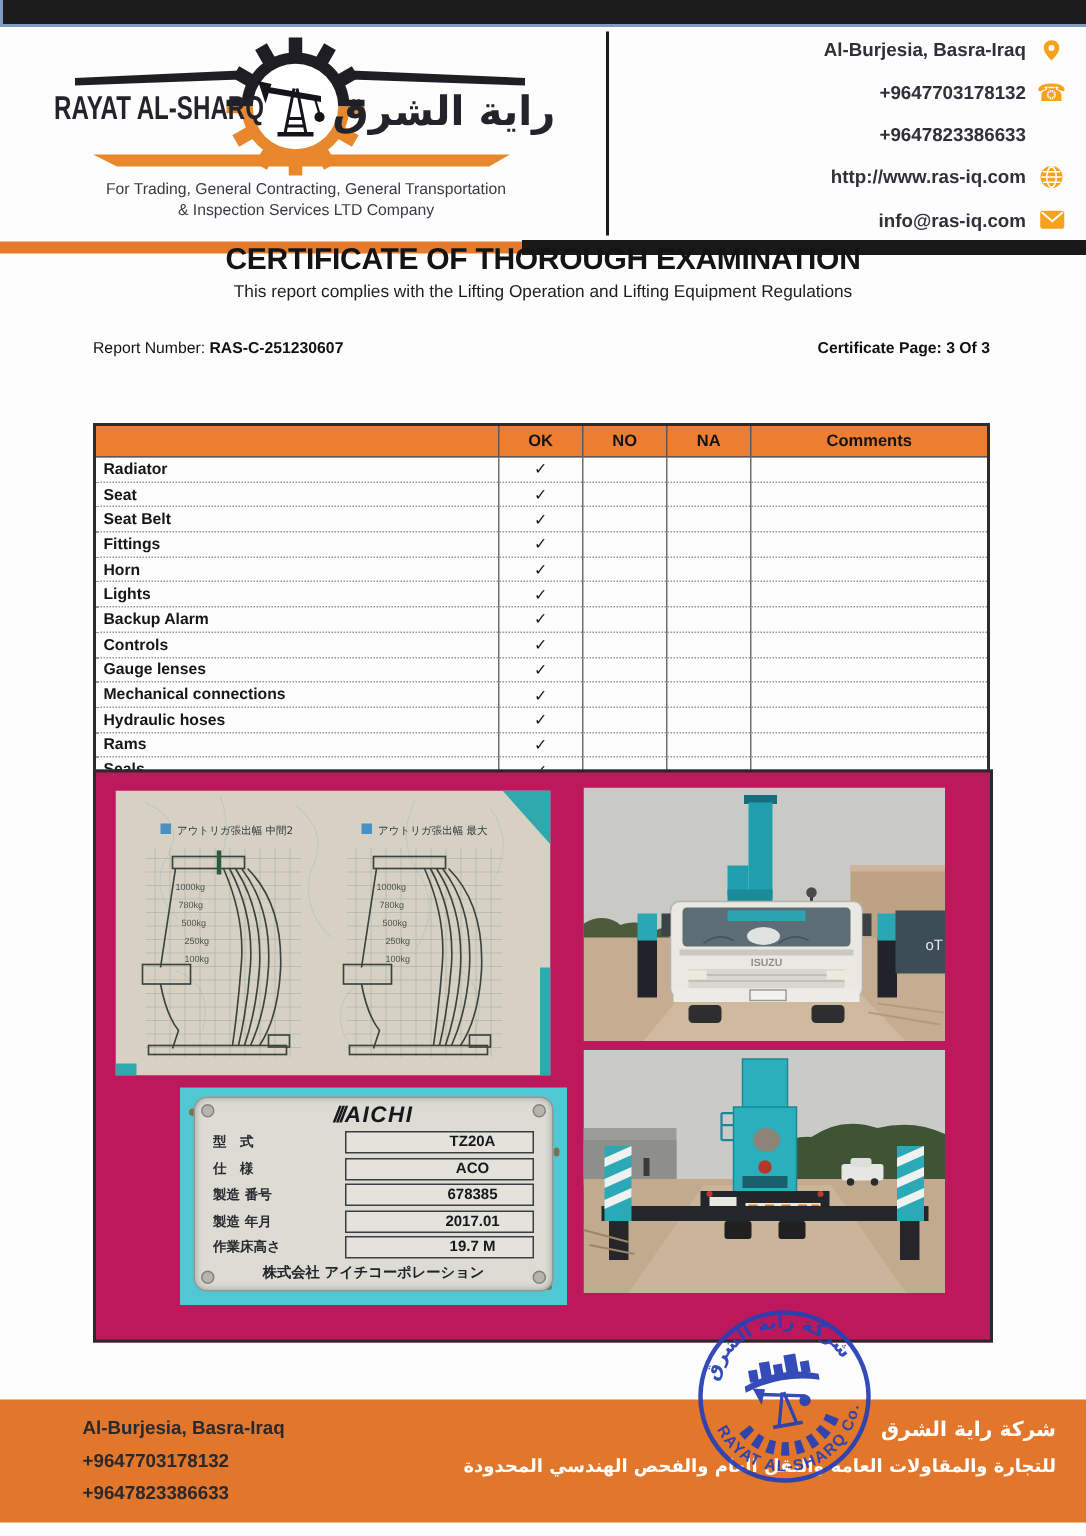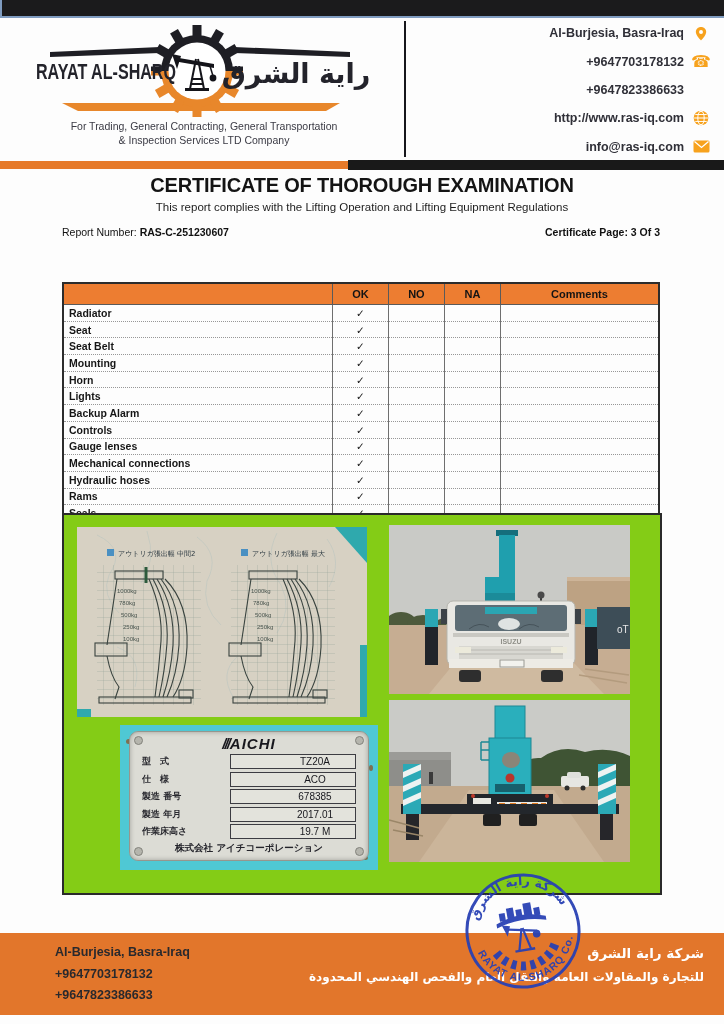--- a/index.html
+++ b/index.html
@@ -17,60 +17,60 @@
   .contacts{position:absolute;right:14px;top:0;width:250px;}
   .contact-row{display:flex;justify-content:flex-end;align-items:center;height:28.4px;gap:8px;}
   .ctext{font-size:12.5px;font-weight:bold;color:#303038;}
   .cicon{width:18px;height:17px;display:flex;justify-content:center;align-items:center;}
   .phone-glyph{font-family:"DejaVu Sans",sans-serif;font-size:16px;color:#F7A21D;line-height:17px;}
   
   .divider{position:absolute;top:160px;left:0;width:724px;height:10px;display:flex;align-items:center;}
   .div-orange{width:348px;height:8px;background:#E67A2A;}
   .div-black{flex:1;height:10px;background:#191919;}
   
-  .titleblock{position:absolute;top:171px;left:0;width:724px;text-align:center;}
+  .titleblock{position:absolute;top:159px;left:0;width:724px;text-align:center;}
   .titleblock h1{margin:3px 0 0;font-size:20px;font-weight:bold;color:#141414;letter-spacing:-0.2px;}
   .subtitle{margin-top:4px;font-size:11.5px;color:#1d1d1d;}
   
   .report-row{position:absolute;top:226px;left:62px;width:598px;display:flex;
               justify-content:space-between;font-size:10.5px;color:#111;}
   .report-num{font-weight:bold;}
   .report-page{font-weight:bold;}
   
   table.checklist{position:absolute;top:242px;left:62px;width:598px;border-collapse:collapse;
                   table-layout:fixed;border:2px solid #2c2c2c;margin-top:40px;}
   table.checklist th{background:#ED7D31;font-size:11px;font-weight:bold;color:#141414;
                      height:18px;border:1px solid #5a5a5a;}
   table.checklist td{height:15.7px;font-size:10.5px;padding:0 5px;border-left:1px solid #6f6f6f;
                      border-right:1px solid #6f6f6f;border-top:1px dotted #979797;color:#161616;}
   td.ci{font-weight:bold;}
   td.cm{text-align:center;font-size:11px;color:#2d2d2d;padding:0;}
   
   .photo-box{position:absolute;top:513px;left:62px;width:596px;height:378px;
-             border:2px solid #2a2a2a;background:#84cc16;}
+             border:2px solid #2a2a2a;background:#be185d;}
   .photo{position:absolute;display:block;}
   #load-chart{left:13px;top:12px;}
   #truck-front{left:325px;top:10px;}
   #truck-rear{left:325px;top:185px;}
   
   .nameplate{position:absolute;left:56px;top:210px;width:258px;height:145px;background:#4fc8d4;}
   .rust{position:absolute;border-radius:50%;background:#8a5a30;opacity:.8;}
   .plate{position:absolute;left:9px;top:6px;right:9px;bottom:9px;background:#dcdcd5;
          border-radius:9px;border:1px solid #96968e;box-shadow:inset 0 0 5px rgba(0,0,0,.28);
          padding:3px 12px 2px;box-sizing:border-box;}
   .screw{position:absolute;width:7px;height:7px;border-radius:50%;background:#b5b5ad;
          border:1px solid #83837c;}
   .plate-brand{text-align:center;font-weight:bold;font-style:italic;font-size:15px;
                letter-spacing:1px;color:#17171d;}
   .plate-brand .slashes{letter-spacing:-2px;margin-right:1px;}
   .plate-row{display:flex;align-items:center;margin-top:2.4px;}
   .plate-label{width:88px;font-size:9px;font-weight:bold;color:#2a2a30;white-space:nowrap;
                overflow:hidden;font-family:"DejaVu Sans",sans-serif;}
   .plate-value{flex:1;border:1.5px solid #3c3c42;background:#e3e3dc;text-align:center;
-               font-weight:normal;font-size:10px;height:13px;line-height:13px;color:#17171d;padding-left:44px;}
+               font-weight:bold;font-size:10px;height:13px;line-height:13px;color:#17171d;padding-left:44px;}
   .plate-maker{margin-top:3px;text-align:center;font-size:9.5px;font-weight:bold;color:#23232a;
                white-space:nowrap;overflow:hidden;font-family:"DejaVu Sans",sans-serif;}
   
   .stamp{position:absolute;left:462px;top:870px;width:122px;height:122px;z-index:5;
          transform:rotate(-10deg);opacity:.94;}
   
   .pfooter{position:absolute;top:933px;left:0;width:724px;height:82px;background:#E2762B;}
   .footer-left{position:absolute;left:55px;top:9px;font-size:12.5px;font-weight:bold;
                color:#29292d;line-height:21.5px;}
   .footer-right{position:absolute;right:20px;top:12px;text-align:right;color:#fff;}
@@ -232,21 +232,21 @@
           <td></td>
         </tr>
       <tr>
           <td class="ci">Seat Belt</td>
           <td class="cm">✓</td>
           <td class="cm"></td>
           <td class="cm"></td>
           <td></td>
         </tr>
       <tr>
-          <td class="ci">Mounting</td>
+          <td class="ci">Fittings</td>
           <td class="cm">✓</td>
           <td class="cm"></td>
           <td class="cm"></td>
           <td></td>
         </tr>
       <tr>
           <td class="ci">Horn</td>
           <td class="cm">✓</td>
           <td class="cm"></td>
           <td class="cm"></td>

